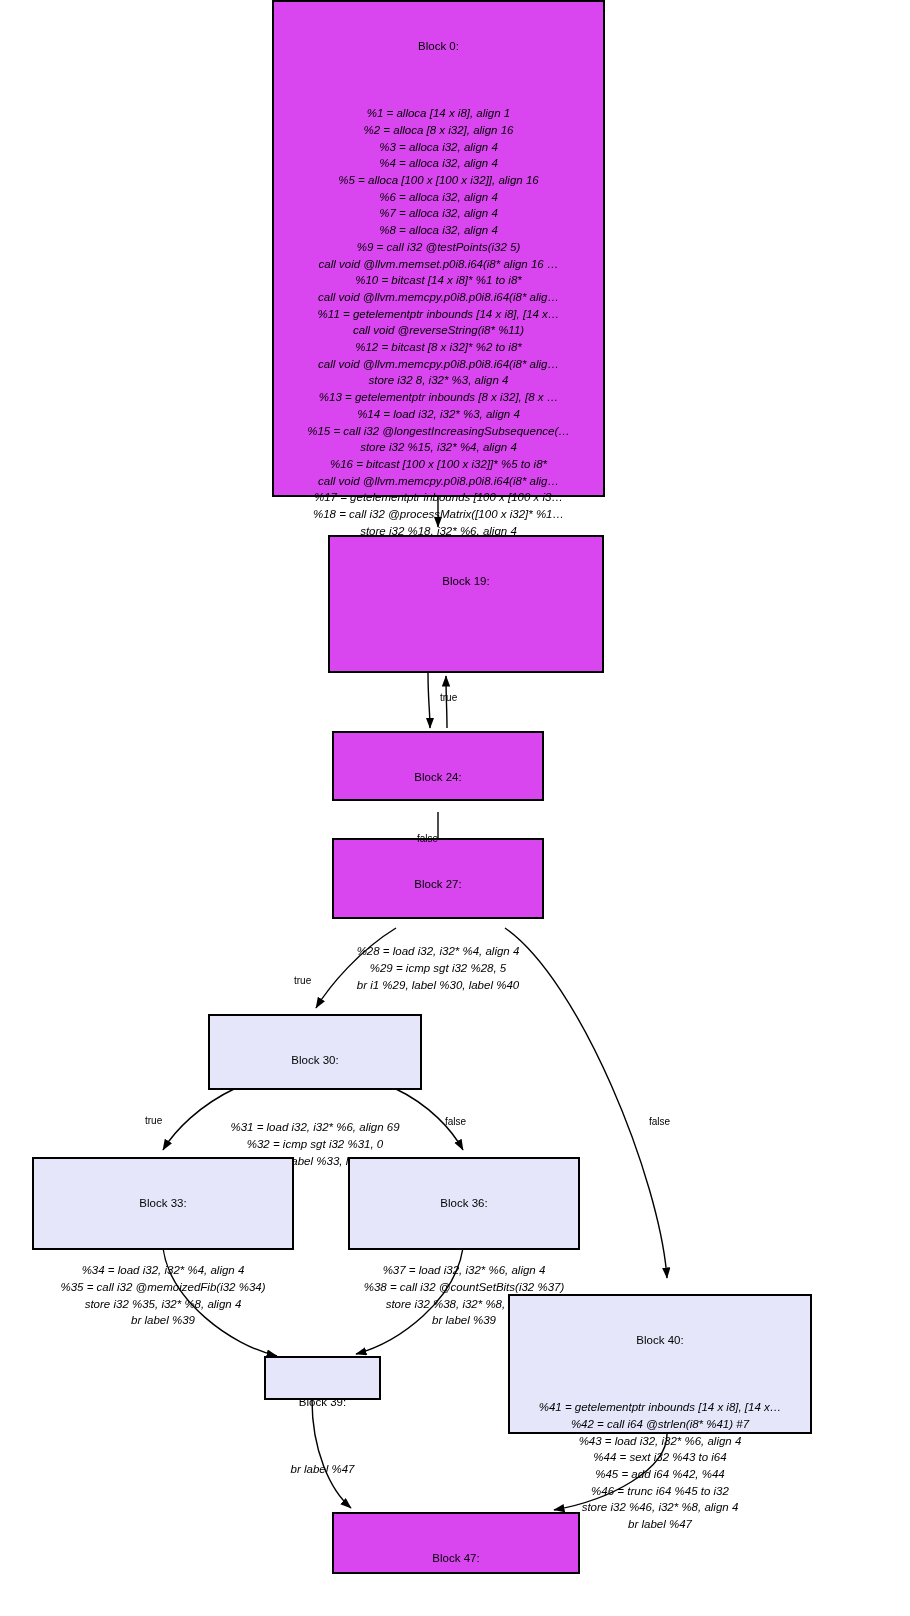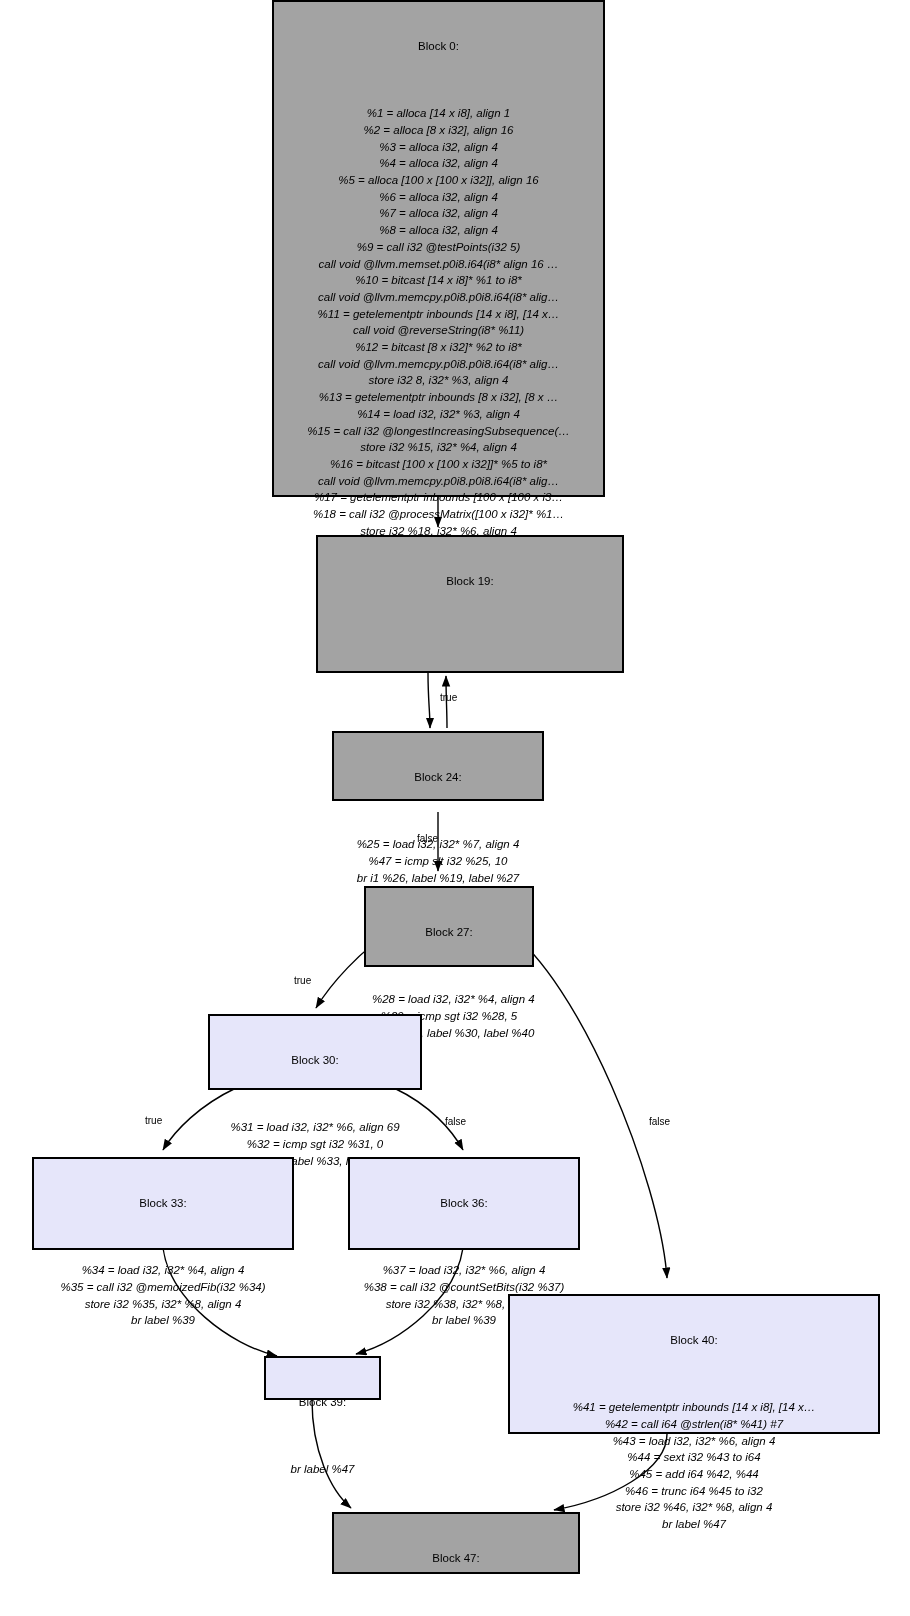--- a/index.html
+++ b/index.html
@@ -33,21 +33,21 @@
     box-sizing: border-box;
     border: 2px solid #000000;
     text-align: center;
     font-size: 11.5px;
     line-height: 16.7px;
     color: #000000;
     white-space: pre;
     padding: 3px 6px;
   }
   .node.entry {
-    background: #a3a3a3;
+    background: #d946ef;
   }
   .node.lavender {
     background: #e6e6fa;
   }
   .node-title {
     display: block;
   }
   .node-body {
     display: block;
     font-style: italic;
@@ -123,33 +123,33 @@
 store i32 %15, i32* %4, align 4
 %16 = bitcast [100 x [100 x i32]]* %5 to i8*
 call void @llvm.memcpy.p0i8.p0i8.i64(i8* alig…
 %17 = getelementptr inbounds [100 x [100 x i3…
 %18 = call i32 @processMatrix([100 x i32]* %1…
 store i32 %18, i32* %6, align 4
 store i32 0, i32* %7, align 4
 br label %19</span>
   </div>
 
-  <div class="node entry" style="left:316px; top:535px; width:308px; height:138px;">
+  <div class="node entry" style="left:328px; top:535px; width:276px; height:138px;">
     <span class="node-title">Block 19:</span>
   </div>
 
   <div class="node entry" style="left:332px; top:731px; width:212px; height:70px;">
     <span class="node-title">Block 24:</span>
     <span class="node-body">
 %25 = load i32, i32* %7, align 4
 %47 = icmp slt i32 %25, 10
 br i1 %26, label %19, label %27</span>
   </div>
 
-  <div class="node entry" style="left:332px; top:886px; width:170px; height:81px;margin-left:32px;">
+  <div class="node entry" style="left:332px; top:838px; width:212px; height:81px;">
     <span class="node-title">Block 27:</span>
     <span class="node-body">
 %28 = load i32, i32* %4, align 4
 %29 = icmp sgt i32 %28, 5
 br i1 %29, label %30, label %40</span>
   </div>
 
   <div class="node lavender" style="left:208px; top:1014px; width:214px; height:76px;">
     <span class="node-title">Block 30:</span>
     <span class="node-body">
@@ -175,21 +175,21 @@
 store i32 %38, i32* %8, align 4
 br label %39</span>
   </div>
 
   <div class="node lavender" style="left:264px; top:1356px; width:117px; height:44px;">
     <span class="node-title">Block 39:</span>
     <span class="node-body">
 br label %47</span>
   </div>
 
-  <div class="node lavender" style="left:508px; top:1294px; width:372px; height:140px;">
+  <div class="node lavender" style="left:508px; top:1294px; width:304px; height:140px;">
     <span class="node-title">Block 40:</span>
     <span class="node-body">
 %41 = getelementptr inbounds [14 x i8], [14 x…
 %42 = call i64 @strlen(i8* %41) #7
 %43 = load i32, i32* %6, align 4
 %44 = sext i32 %43 to i64
 %45 = add i64 %42, %44
 %46 = trunc i64 %45 to i32
 store i32 %46, i32* %8, align 4
 br label %47</span>

